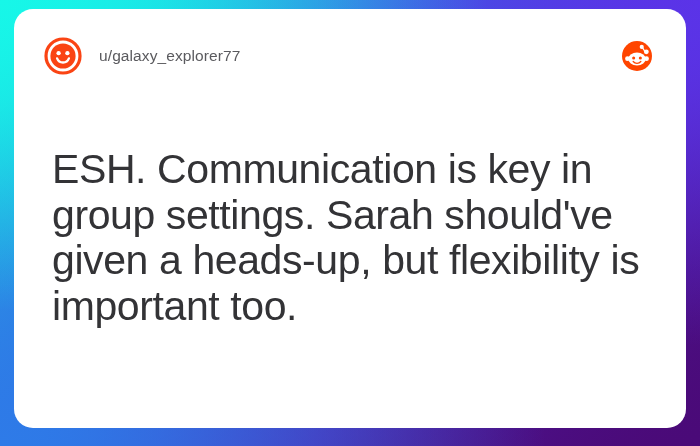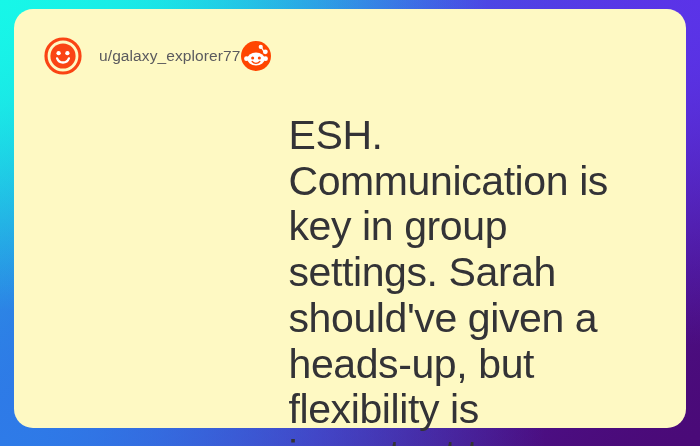--- a/index.html
+++ b/index.html
@@ -30,26 +30,26 @@
       linear-gradient(135deg, #1BE9E4 0%, #2F6FE0 38%, #5431D8 66%, #4A0A78 100%);
   }
 
   
   .card {
     position: absolute;
     left: 14px;
     top: 9px;
     width: 672px;
     height: 419px;
-    background: #fef9c3;
+    background: #ffffff;
     border-radius: 19px;
     box-sizing: border-box;
     padding: 26px 32px 30px 30px;
     display: flex;
-    flex-direction: row;
+    flex-direction: column;
   }
 
   
   .card-header {
     display: flex;
     align-items: center;
     height: 42px;
     flex: 0 0 auto;
   }
   .avatar {
@@ -79,21 +79,21 @@
     flex: 1 1 auto;
     display: flex;
     align-items: flex-start;
     padding-top: 62px;
   }
   .post-body {
     font-size: 41px;
     line-height: 1.115;
     color: #333336;
     letter-spacing: -0.4px;
-    margin: 16px;
+    margin: 8px;
     max-width: 600px;
     font-weight: 400;
   }
 </style>
 </head>
 <body>
 
 <div id="stage">
 
   <div class="bg"></div>

